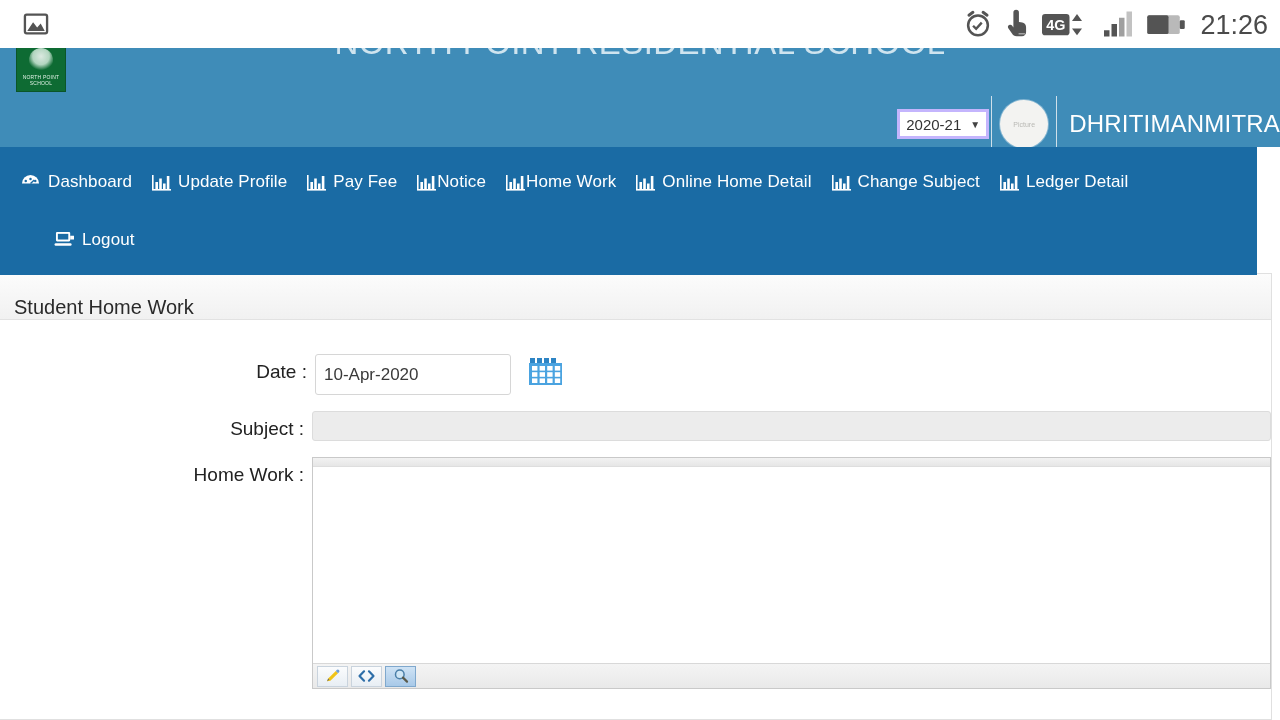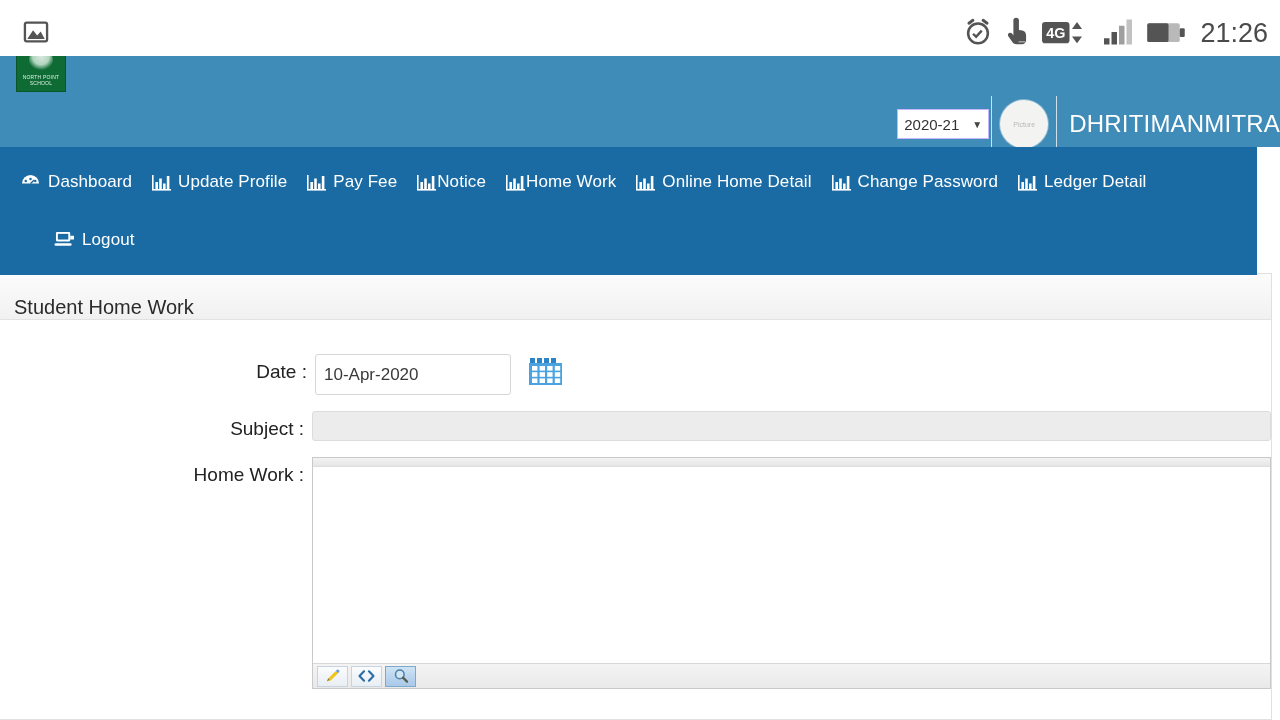--- a/index.html
+++ b/index.html
@@ -5,21 +5,21 @@
   * { box-sizing: border-box; margin: 0; padding: 0; }
   html, body {
     width: 1280px; height: 720px;
     overflow: hidden;
     font-family: "Liberation Sans", sans-serif;
     background: #ffffff;
   }
 
   
   .statusbar {
-    position: absolute; left: 0; top: 12px;
+    position: absolute; left: 0; top: 4px;
     width: 1280px; height: 44px;
     background: #ffffff;
     display: flex; align-items: center;
     z-index: 40;
   }
   .statusbar-left { padding-left: 22px; display: flex; align-items: center; }
   .statusbar-right {
     margin-left: auto; padding-right: 12px;
     display: flex; align-items: center; gap: 10px;
   }
@@ -64,21 +64,21 @@
     font-size: 33px; color: #cfe4ef;
     letter-spacing: .4px; font-weight: 400;
     white-space: nowrap;
   }
   .header-right {
     position: absolute; right: 0; top: 62px;
     display: flex; align-items: center; height: 56px;
   }
   .year-select {
     width: 92px; height: 30px;
-    background: #ffffff; border: 1px solid #c4b5fd;
+    background: #ffffff; border: 3px solid #c4b5fd;
     display: flex; align-items: center;
     padding: 0 6px;
     font-size: 15px; color: #333;
   }
   .year-select .caret { margin-left: auto; font-size: 10px; color: #444; }
   .vsep { width: 1px; height: 56px; background: #cfe0ea; margin: 0 2px; }
   .avatar {
     width: 48px; height: 48px; border-radius: 50%;
     background: #f3f3f1;
     display: flex; align-items: center; justify-content: center;
@@ -342,21 +342,21 @@
         <span class="ico">
           <svg width="19" height="17" viewBox="0 0 19 17">
             <rect x="0" y="1" width="1.6" height="15" fill="#ffffff"></rect>
             <rect x="3.4" y="8" width="2.6" height="8" fill="#ffffff"></rect>
             <rect x="7.2" y="4.5" width="2.6" height="11.5" fill="#ffffff"></rect>
             <rect x="11" y="9.5" width="2.6" height="6.5" fill="#ffffff"></rect>
             <rect x="14.8" y="2" width="2.6" height="14" fill="#ffffff"></rect>
             <rect x="0" y="15" width="19" height="1.6" fill="#ffffff"></rect>
           </svg>
         </span>
-        <span>Change Password</span>
+        <span>Change Subject</span>
       </div>
       <div class="nav-item">
         <span class="ico">
           <svg width="19" height="17" viewBox="0 0 19 17">
             <rect x="0" y="1" width="1.6" height="15" fill="#ffffff"></rect>
             <rect x="3.4" y="8" width="2.6" height="8" fill="#ffffff"></rect>
             <rect x="7.2" y="4.5" width="2.6" height="11.5" fill="#ffffff"></rect>
             <rect x="11" y="9.5" width="2.6" height="6.5" fill="#ffffff"></rect>
             <rect x="14.8" y="2" width="2.6" height="14" fill="#ffffff"></rect>
             <rect x="0" y="15" width="19" height="1.6" fill="#ffffff"></rect>

